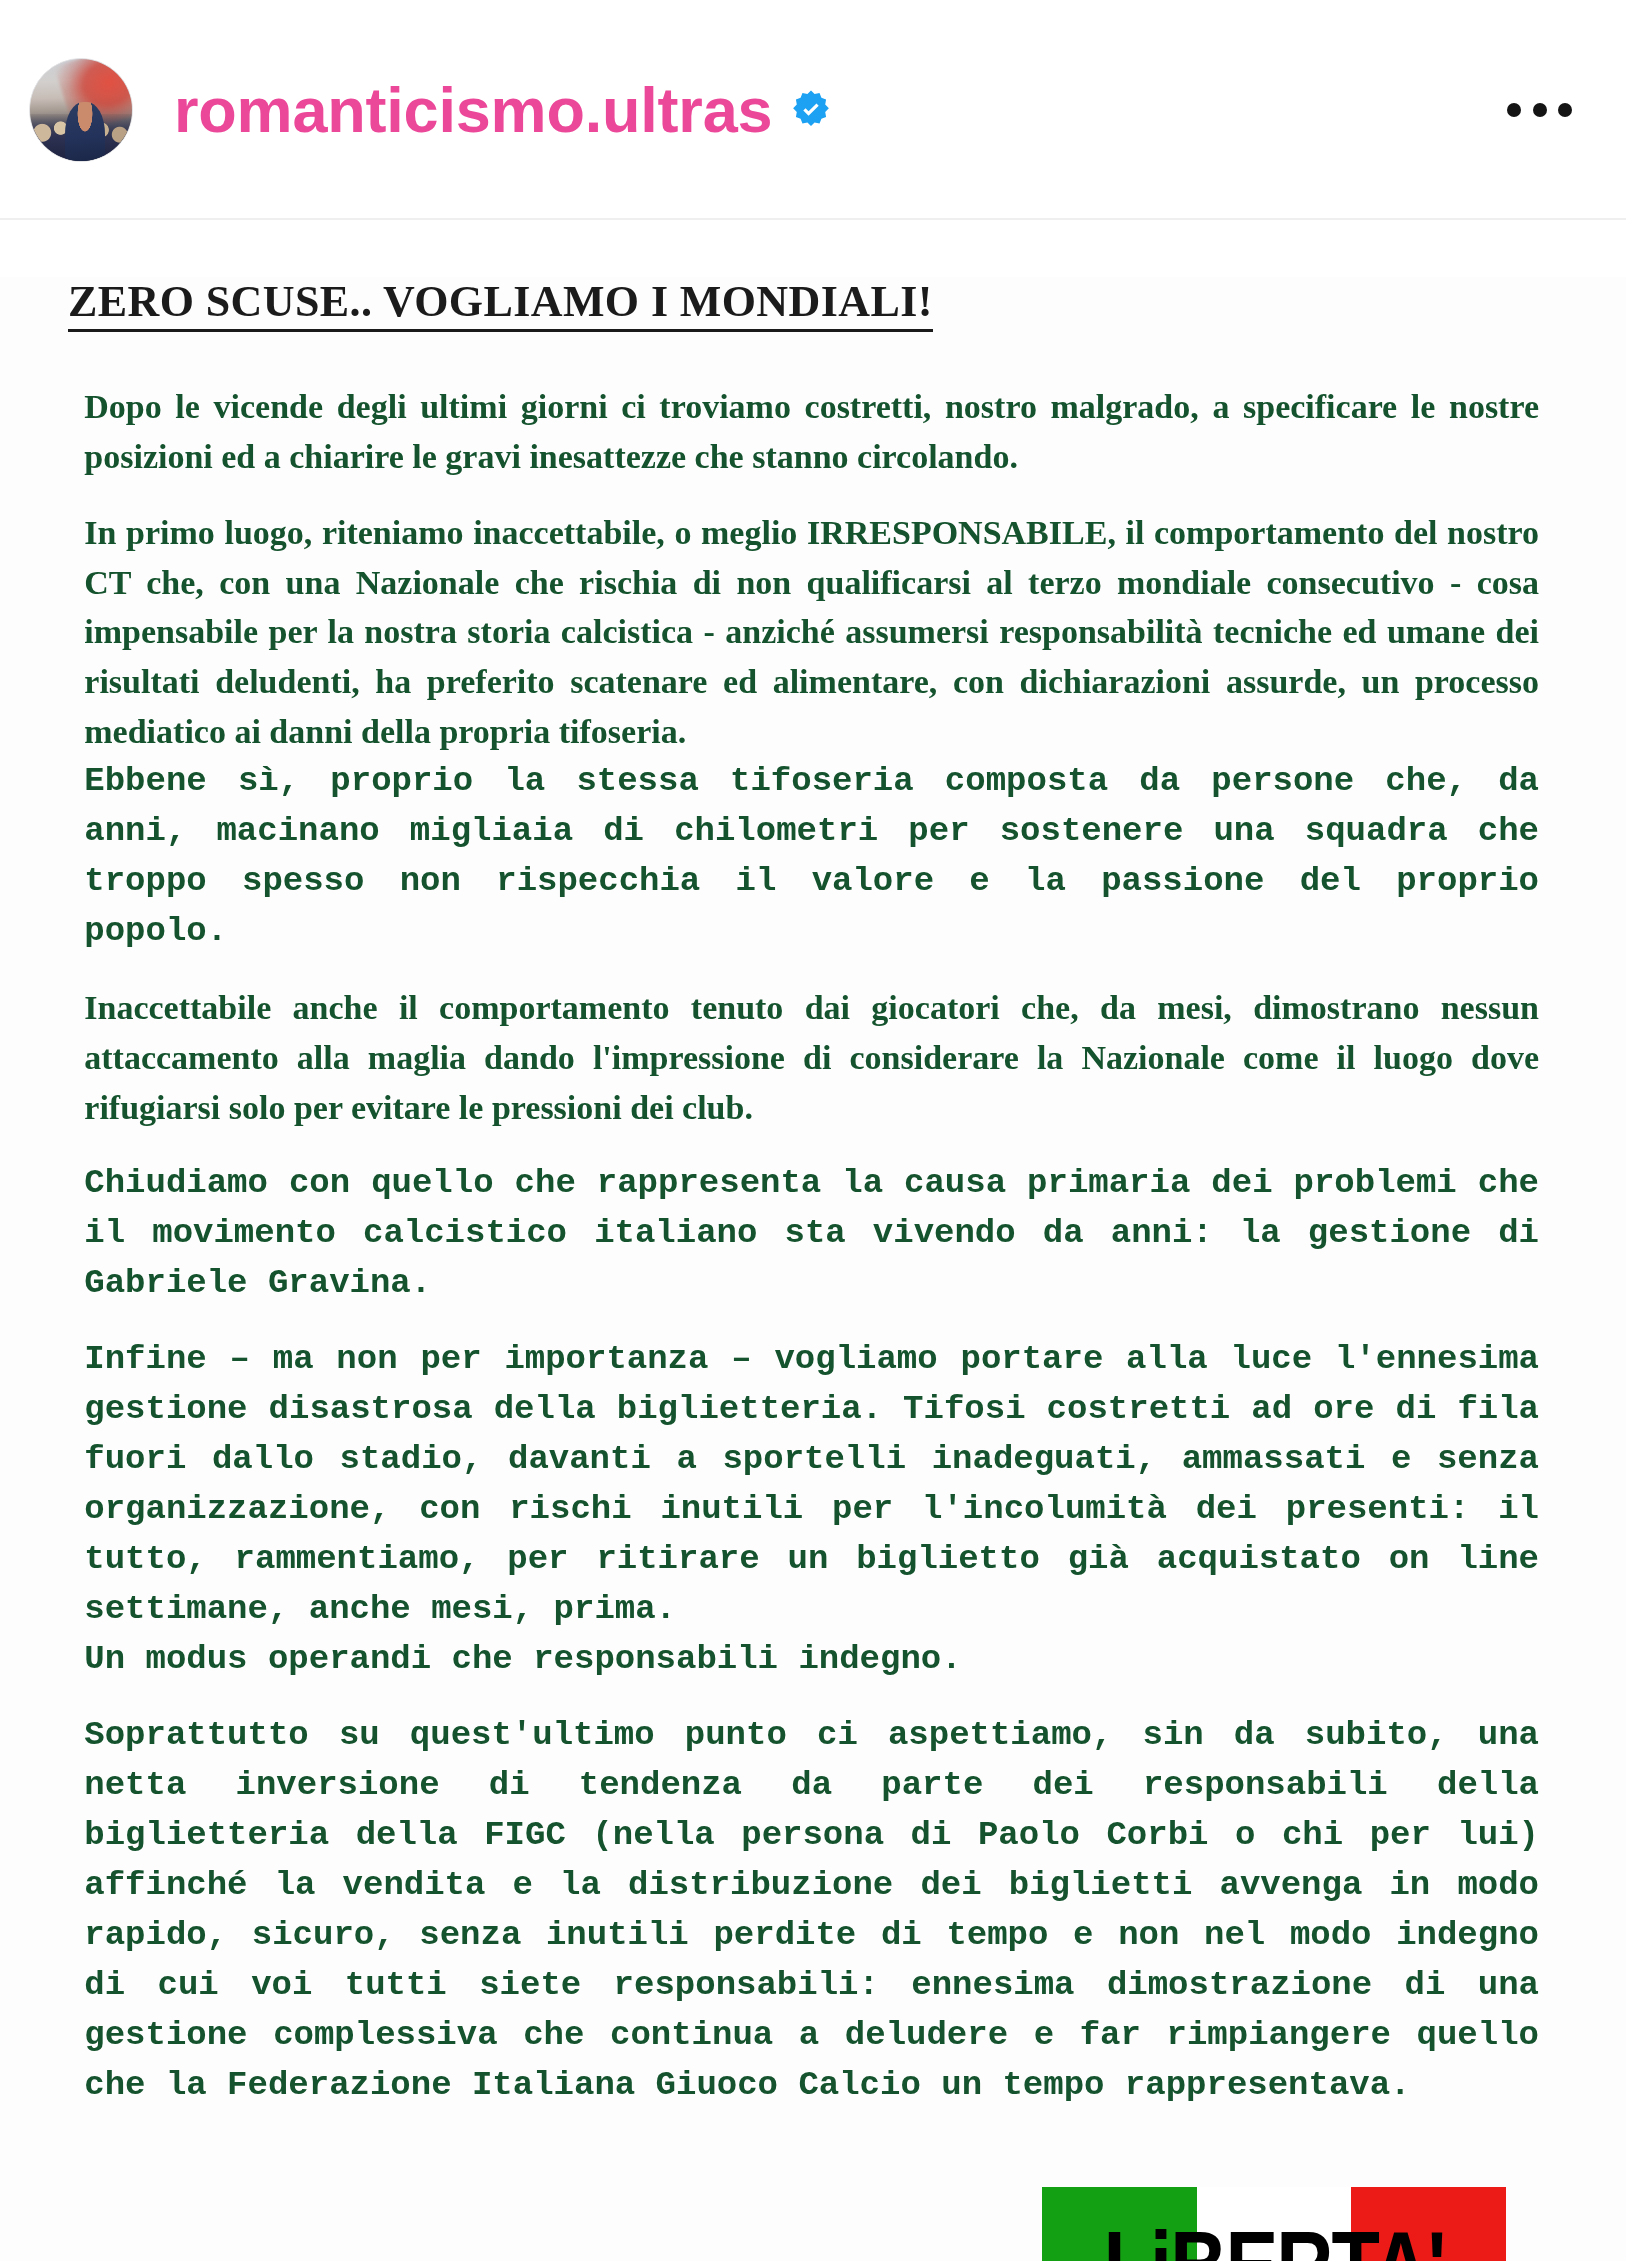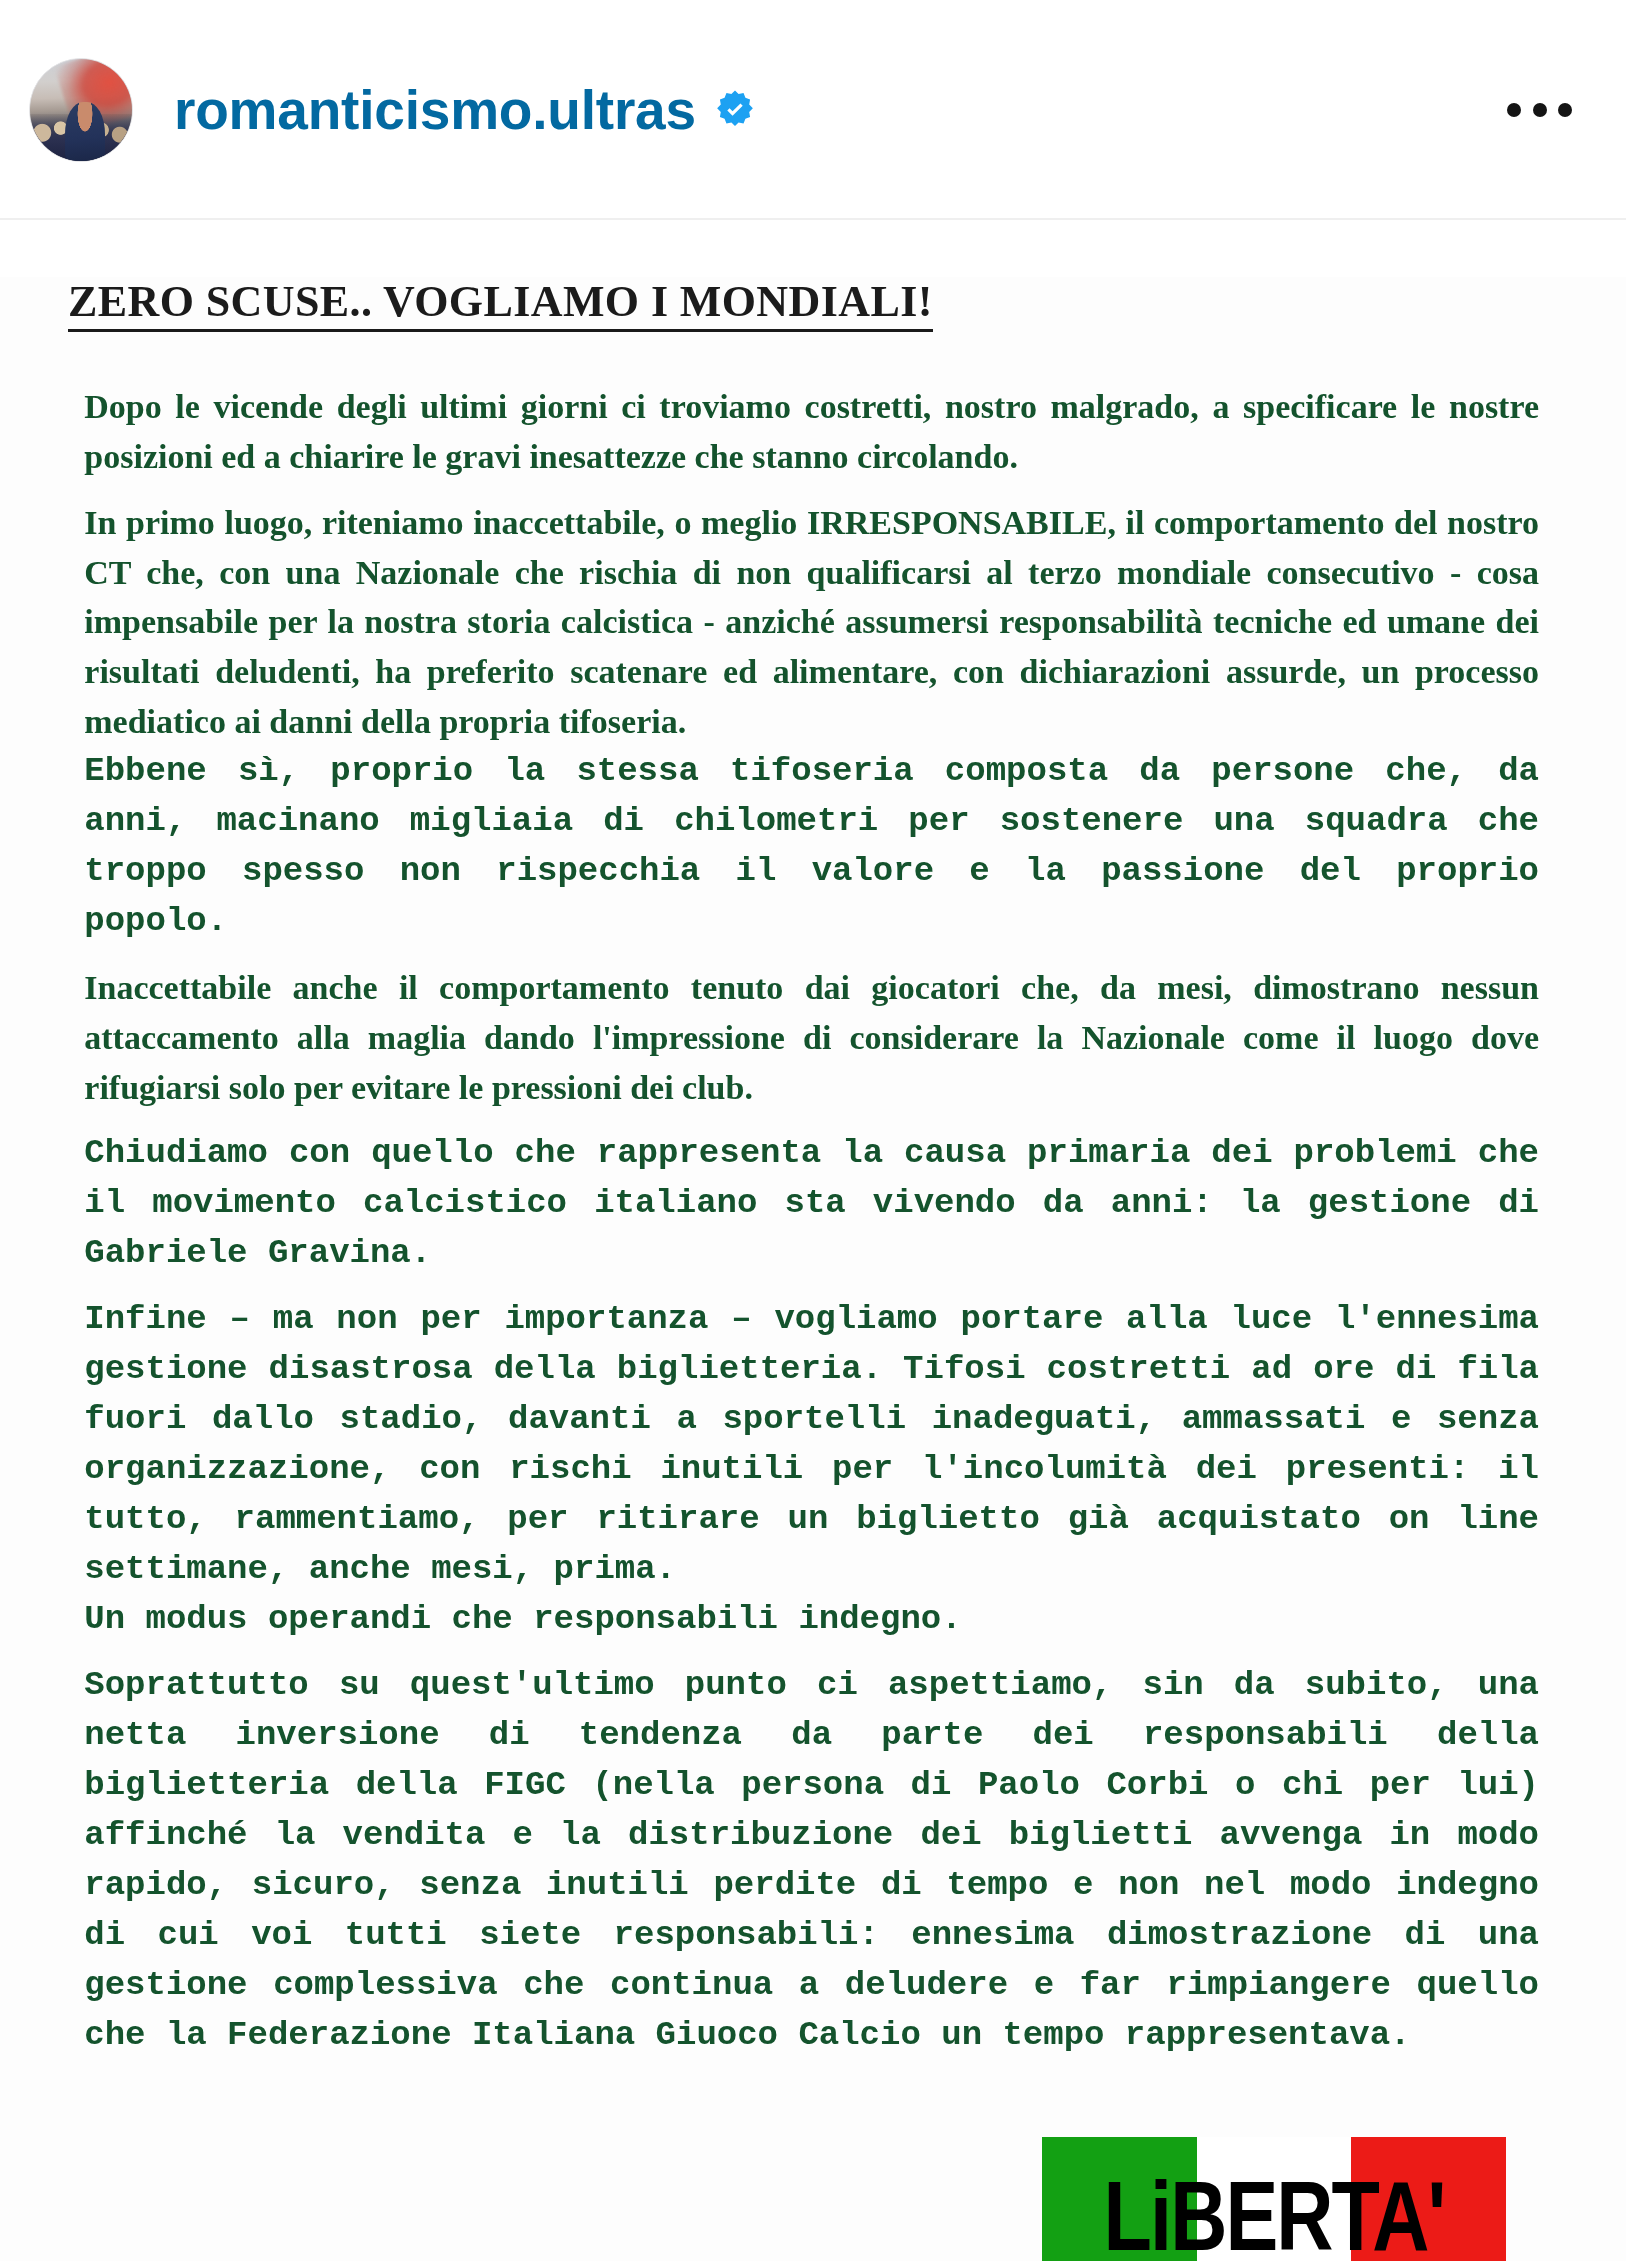--- a/index.html
+++ b/index.html
@@ -83,23 +83,23 @@
     border-radius: 44% 44% 18% 18% / 54% 54% 12% 12%;
   }
 
   .username-wrap {
     display: flex;
     align-items: center;
     margin-left: 41px;
     flex: 1;
   }
   .username {
-    font-size: 55px;
+    font-size: 63px;
     font-weight: 600;
-    color: #0369a1;
+    color: #ec4899;
     letter-spacing: -0.2px;
     line-height: 1;
     white-space: nowrap;
   }
   .verified {
     width: 42px;
     height: 42px;
     margin-left: 18px;
     flex: 0 0 auto;
     display: block;
@@ -150,21 +150,21 @@
     color: #14532d;
     text-align: justify;
     padding: 0 18px 0 16.3px;
   }
   .doc-body p {
     margin: 0;
     text-align: justify;
     text-justify: inter-word;
   }
   .doc-body p.gap {
-    margin-top: 16px;
+    margin-top: 26px;
   }
   .doc-body p:last-child {
     text-align-last: left;
   }
   .doc-body p.flush {
     text-align-last: left;
     font-family: Liberation Mono, monospace;
   }
 
   

